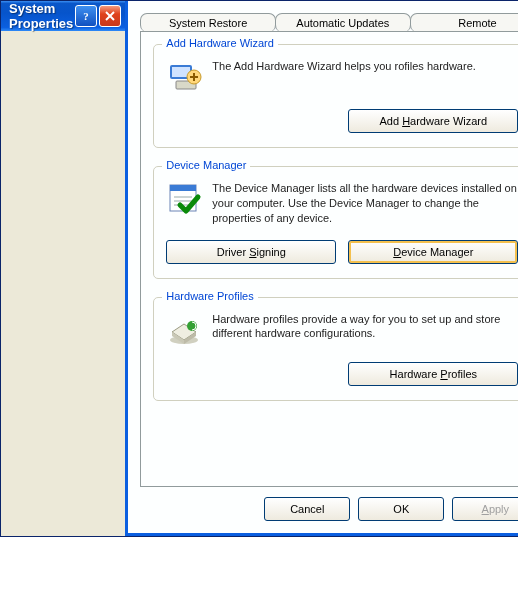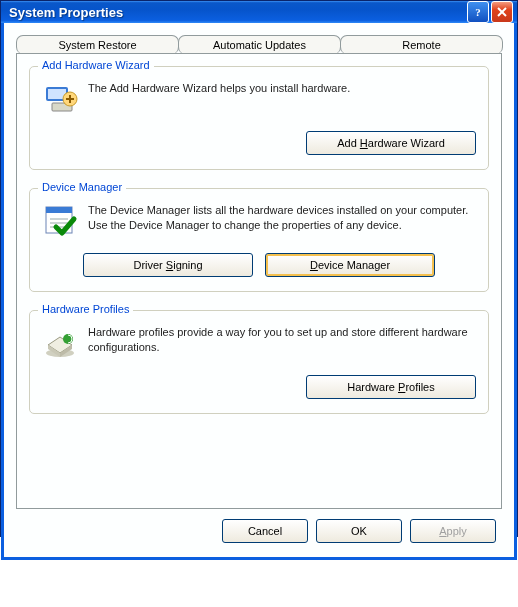--- a/index.html
+++ b/index.html
@@ -12,21 +12,21 @@
     width: 518px;
     height: 607px;
     overflow: hidden;
   }
   .window {
     width: 518px;
     height: 537px;
     border: 1px solid #0a246a;
     background: #ece9d8;
     display: flex;
-    flex-direction: column;
+    flex-direction: row;
   }
   .title-bar {
     height: 30px;
     background: linear-gradient(to bottom, #3b90f4 0%, #0a57c9 8%, #0654cb 40%, #0b5fe0 88%, #2e8af8 100%);
     display: flex;
     align-items: center;
     padding: 0 4px 0 8px;
     color: #fff;
   }
   .title-text {
@@ -215,21 +215,21 @@
           <div class="group-body">
             <div class="group-icon">
               <svg viewBox="0 0 36 36" width="36" height="36">
                 <rect x="4" y="6" width="22" height="14" rx="2" fill="#3a7bd5"></rect>
                 <rect x="6" y="8" width="18" height="10" fill="#cfe3ff"></rect>
                 <rect x="10" y="22" width="20" height="8" rx="1" fill="#d9d9c8" stroke="#888"></rect>
                 <circle cx="28" cy="18" r="7" fill="#ffd77a" stroke="#c79a2a"></circle>
                 <path d="M28 14 v8 M24 18 h8" stroke="#8a5a00" stroke-width="2"></path>
               </svg>
             </div>
-            <div class="group-text">The Add Hardware Wizard helps you install hardware.</div>
+            <div class="group-text">The Add Hardware Wizard helps you rofiles hardware.</div>
           </div>
           <div class="btn-row">
             <button class="btn">Add <u>H</u>ardware Wizard</button>
           </div>
         </div>
 
         <div class="group">
           <div class="group-title">Device Manager</div>
           <div class="group-body">
             <div class="group-icon">

